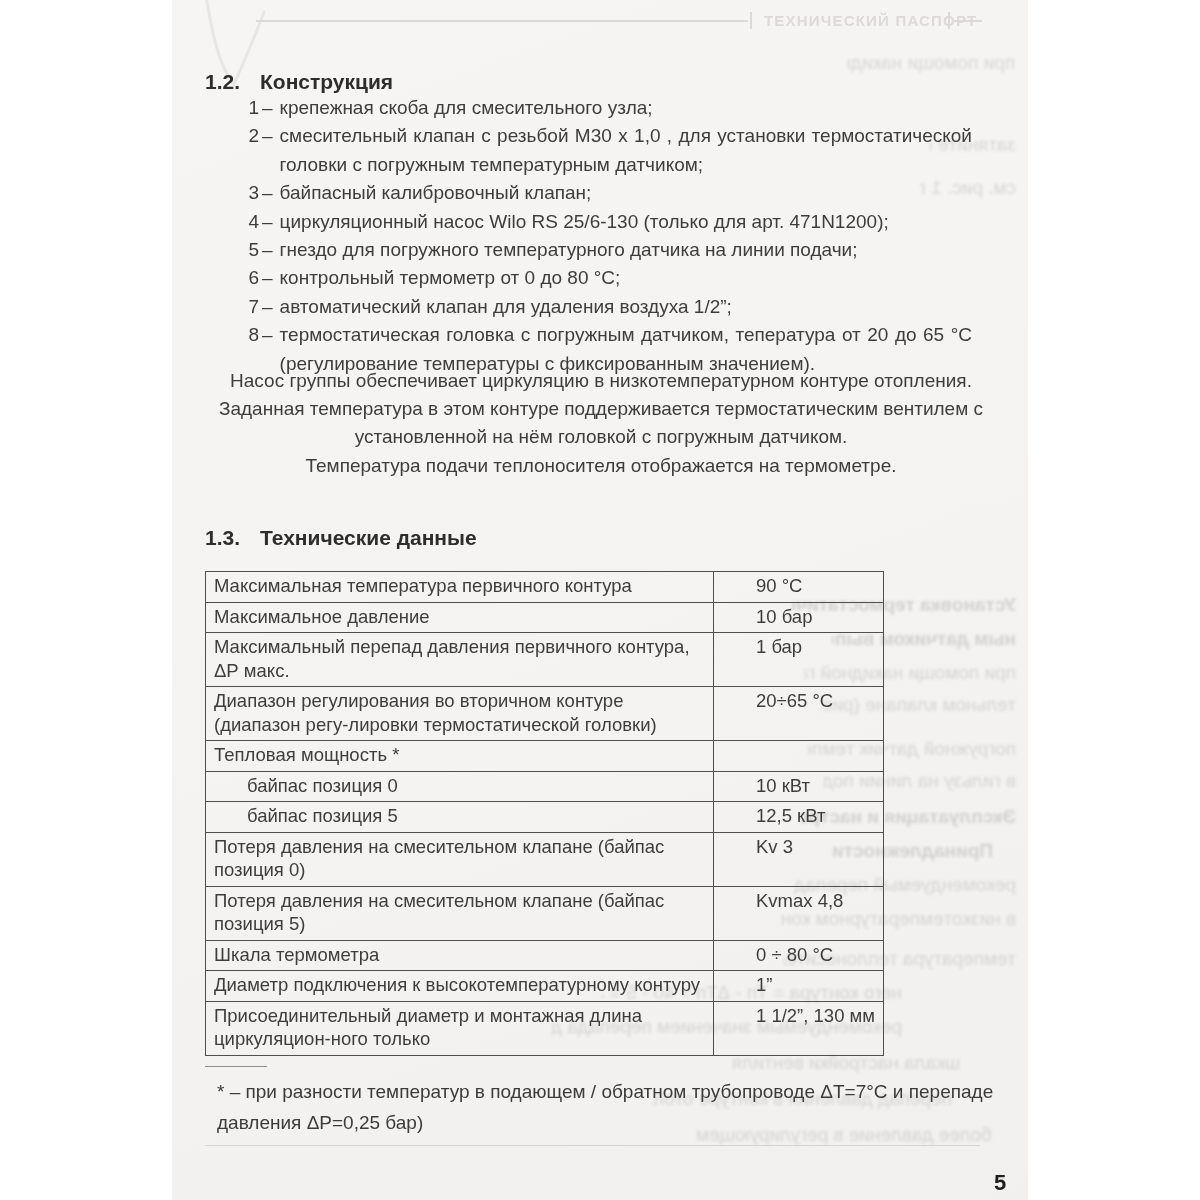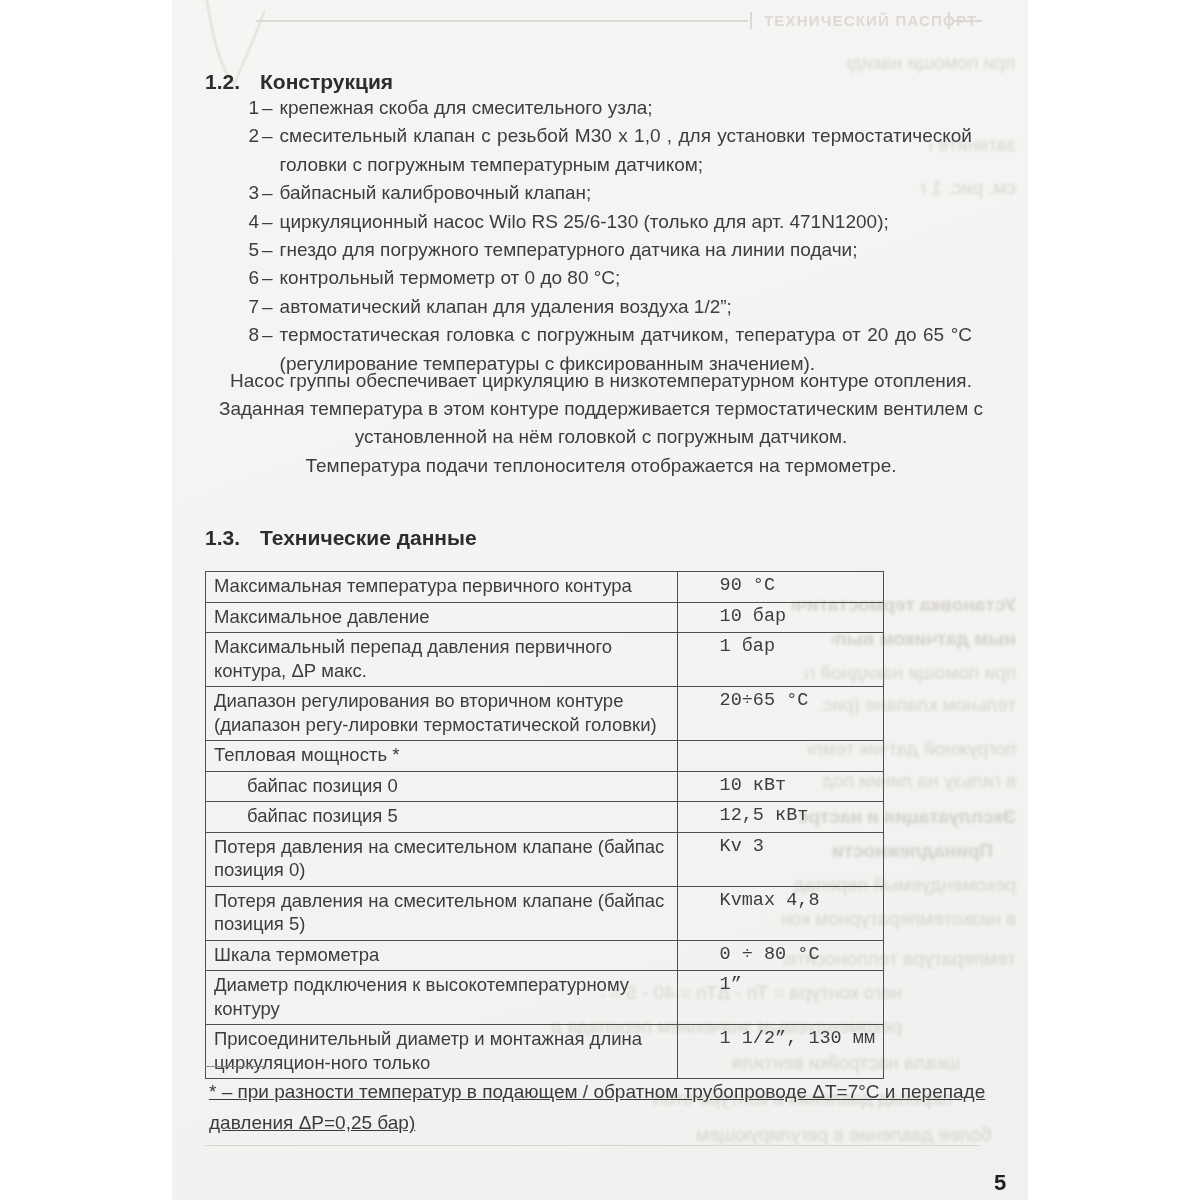--- a/index.html
+++ b/index.html
@@ -45,24 +45,24 @@
   .tech-table{
     position:absolute;top:571px;left:0;width:679px;border-collapse:collapse;
     font-size:18.5px;color:#3d3d3d;background:transparent;
   }
   .tech-table td{
     border:1px solid #4f4f4f;padding:2px 8px 4px 8px;line-height:23.5px;vertical-align:top;
     background:transparent;
   }
   .tech-table td.lbl{width:555px;}
   .tech-table td.lbl.indent{padding-left:41px;}
-  .tech-table td.val{padding-left:42px;white-space:nowrap;font-family:Liberation Mono, monospace;}
+  .tech-table td.val{padding-left:42px;white-space:nowrap;}
   
   .footnote-rule{position:absolute;top:1066px;left:0;width:62px;height:1px;background:#8f8d8a;}
-  .footnote{position:absolute;top:1076px;left:4px;width:800px;line-height:31px;color:#3b3b3b;text-decoration:underline;}
+  .footnote{position:absolute;top:1076px;left:12px;width:800px;line-height:31px;color:#3b3b3b;}
   .bottom-rule{position:absolute;top:1145px;left:0;width:775px;height:1px;background:#d7d5d2;}
   .page-number{position:absolute;top:1170px;left:789px;font-size:22px;font-weight:bold;color:#1e1e1e;}
 </style>
 </head>
 <body>
 
 <div class="page">
 
   <svg class="corner-mark" width="100" height="112" viewBox="0 0 100 112">
     <path d="M 28 0 C 33 30, 40 70, 56 88 C 64 70, 78 38, 86 16" stroke="#e8e6e2" stroke-width="3" fill="none" stroke-linecap="round"></path>

